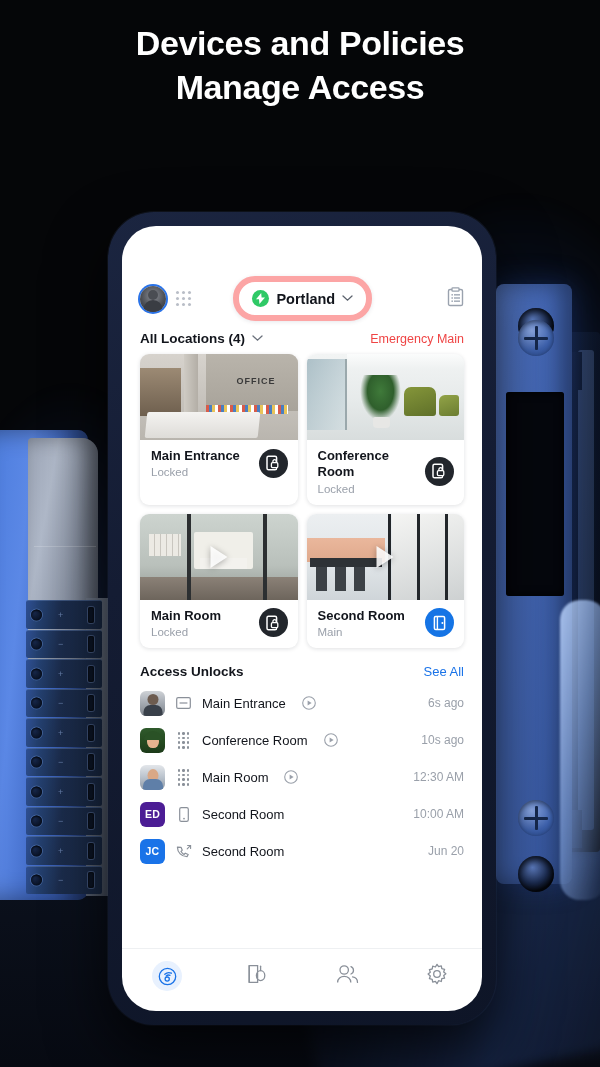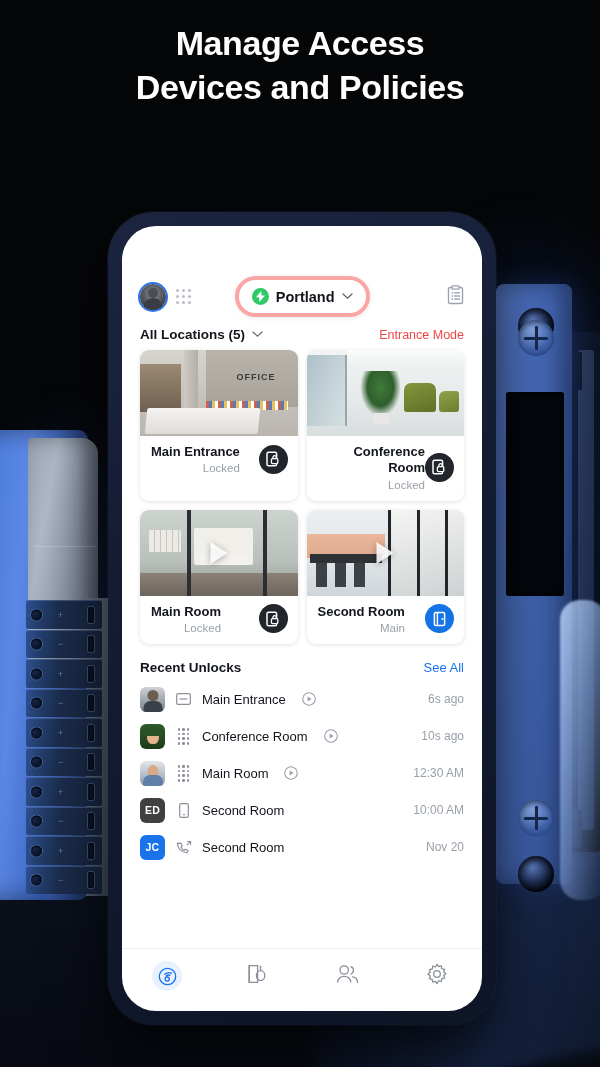--- a/index.html
+++ b/index.html
@@ -176,21 +176,21 @@
   .avatar-top::before {
     content: ""; position: absolute; left: 50%; top: 18%; transform: translateX(-50%);
     width: 10px; height: 10px; border-radius: 50%; background: #4a4d53; z-index: 2;
   }
   .grid-icon {
     display: grid; grid-template-columns: repeat(3, 3px); gap: 3px; flex: 0 0 auto;
   }
   .grid-icon i { width: 3px; height: 3px; border-radius: 50%; background: #b9bec7; display: block; }
   .loc-pill {
     margin: 0 auto; display: flex; align-items: center; gap: 7px;
-    background: #fff; border: 4px solid #fca5a5; border-radius: 22px;
+    background: #fff; border: 6px solid #fca5a5; border-radius: 22px;
     padding: 8px 13px; box-shadow: 0 1px 4px rgba(20,30,60,.10);
   }
   .bolt {
     width: 17px; height: 17px; border-radius: 50%; background: #2fc966;
     display: flex; align-items: center; justify-content: center; flex: 0 0 auto;
   }
   .bolt svg { display: block; }
   .loc-name { font-size: 14.5px; font-weight: 700; color: #12151c; }
   .chev { color: #5d636e; font-size: 11px; line-height: 1; }
   .clip-icon { margin-left: auto; flex: 0 0 auto; }
@@ -203,21 +203,20 @@
   .all-loc-chev { color: #6b717c; font-size: 10px; margin-left: 7px; }
   .emergency { margin-left: auto; font-size: 12.5px; color: #ef4444; font-weight: 400; }
 
   
   .door-grid {
     display: grid; grid-template-columns: 1fr 1fr; gap: 9px; padding: 0 18px;
   }
   .door-card {
     background: #fff; border-radius: 9px; overflow: hidden;
     box-shadow: 0 1px 4px rgba(16,24,40,.13);
-    text-align: right;
   }
   .thumb { height: 86px; position: relative; overflow: hidden; }
   .thumb .play {
     position: absolute; left: 50%; top: 50%; transform: translate(-50%,-50%);
     width: 0; height: 0; border-left: 17px solid rgba(255,255,255,.88);
     border-top: 11px solid transparent; border-bottom: 11px solid transparent;
     filter: drop-shadow(0 1px 3px rgba(0,0,0,.35));
   }
   
   .t1 { background: linear-gradient(180deg,#d7d3cd 0%, #c9c5bf 45%, #b9b5ae 100%); }
@@ -419,22 +418,22 @@
   <div class="strike-cut"></div>
   <div class="screw s4">
     <span class="screw-cross-v"></span>
       <span class="screw-cross-h"></span>
   </div>
   <div class="screw-hole h2"></div>
   <div class="light-col"></div>
 </div>
 
 <div class="headline">
+  <div>Devices and Policies</div>
   <div>Manage Access</div>
-  <div>Devices and Policies</div>
 </div>
 
 <div class="phone">
   <div class="screen">
 
     <div class="app-header">
       <div class="avatar-top"></div>
       <div class="grid-icon">
         <i></i>
           <i></i>
@@ -469,27 +468,27 @@
             <rect x="4.4" y="10.2" width="1.6" height="1.6"></rect>
               <rect x="7" y="10.2" width="6" height="1.6"></rect>
             <rect x="4.4" y="13.4" width="1.6" height="1.6"></rect>
               <rect x="7" y="13.4" width="6" height="1.6"></rect>
           </g>
         </svg>
       </span>
     </div>
 
     <div class="subhead">
-      <span class="all-loc">All Locations (5)</span>
+      <span class="all-loc">All Locations (4)</span>
       <span class="all-loc-chev">
         <svg width="11" height="7" viewBox="0 0 11 7">
             <path d="M1 1l4.5 4.2L10 1" stroke="#6b717c" stroke-width="1.3" fill="none" stroke-linecap="round"></path>
           </svg>
       </span>
-      <span class="emergency">Entrance Mode</span>
+      <span class="emergency">Emergency Main</span>
     </div>
 
     <div class="door-grid">
 
       <div class="door-card">
         <div class="thumb t1">
           <div class="wall"></div>
             <div class="col"></div>
             <div class="left-lib"></div>
           <div class="sign">OFFICE</div>
@@ -585,21 +584,21 @@
               <path d="M5.4 1.6v12.8" stroke="#fff" stroke-width="1.4"></path>
               <circle cx="10.4" cy="8" r="1" fill="#fff"></circle>
             </svg>
           </div>
         </div>
       </div>
 
     </div>
 
     <div class="recent-head">
-      <span class="recent-title">Recent Unlocks</span>
+      <span class="recent-title">Access Unlocks</span>
       <span class="see-all">See All</span>
     </div>
 
     <div class="unlock-row">
       <span class="u-av ph1"></span>
       <span class="u-method">
         <svg width="15" height="12" viewBox="0 0 15 12">
             <rect x=".7" y=".7" width="13.6" height="10.6" rx="1.4" fill="none" stroke="#8a9099" stroke-width="1.2"></rect>
             <path d="M3.6 6h7.8" stroke="#8a9099" stroke-width="1.2"></path>
           </svg>
@@ -660,41 +659,41 @@
       <span class="u-play">
         <svg width="14" height="14" viewBox="0 0 14 14">
             <circle cx="7" cy="7" r="6.3" fill="none" stroke="#9aa0aa" stroke-width="1.1"></circle>
             <path d="M5.6 4.4l4 2.6-4 2.6z" fill="#9aa0aa"></path>
           </svg>
       </span>
       <span class="u-time">12:30 AM</span>
     </div>
 
     <div class="unlock-row">
-      <span class="u-av" style="background:#404040">ED</span>
+      <span class="u-av" style="background:#4c1d95">ED</span>
       <span class="u-method">
         <svg width="10" height="15" viewBox="0 0 10 15">
             <rect x=".7" y=".7" width="8.6" height="13.6" rx="1.6" fill="none" stroke="#8a9099" stroke-width="1.2"></rect>
             <circle cx="5" cy="11.6" r=".85" fill="#8a9099"></circle>
           </svg>
       </span>
       <span class="u-name">Second Room</span>
       <span class="u-time">10:00 AM</span>
     </div>
 
     <div class="unlock-row">
       <span class="u-av" style="background:#1a73e8">JC</span>
       <span class="u-method">
         <svg width="16" height="15" viewBox="0 0 16 15">
           <path d="M1.4 3.1c0 5.4 4.2 9.6 9.6 9.6l1.2-2.2-2.9-1.3-1.3 1.3a9.6 9.6 0 0 1-3-3l1.3-1.3L5 3.3z" fill="none" stroke="#8a9099" stroke-width="1.2" stroke-linejoin="round"></path>
           <path d="M11.2 4.8l3.2-3.2M11.6 1.5h3v3" stroke="#8a9099" stroke-width="1.1" fill="none" stroke-linecap="round"></path>
         </svg>
       </span>
       <span class="u-name">Second Room</span>
-      <span class="u-time">Nov 20</span>
+      <span class="u-time">Jun 20</span>
     </div>
 
     <div class="spacer"></div>
 
     <div class="bottom-nav">
       <div class="nav-item">
         <span class="nav-active">
           <svg width="19" height="19" viewBox="0 0 19 19">
             <circle cx="9.5" cy="9.5" r="8.2" fill="none" stroke="#1a73e8" stroke-width="1.3"></circle>
             <path d="M13.4 6.2a6 6 0 0 0-6.6 1.1M12 8.3a3.6 3.6 0 0 0-3.8.7" fill="none" stroke="#1a73e8" stroke-width="1.3" stroke-linecap="round"></path>

